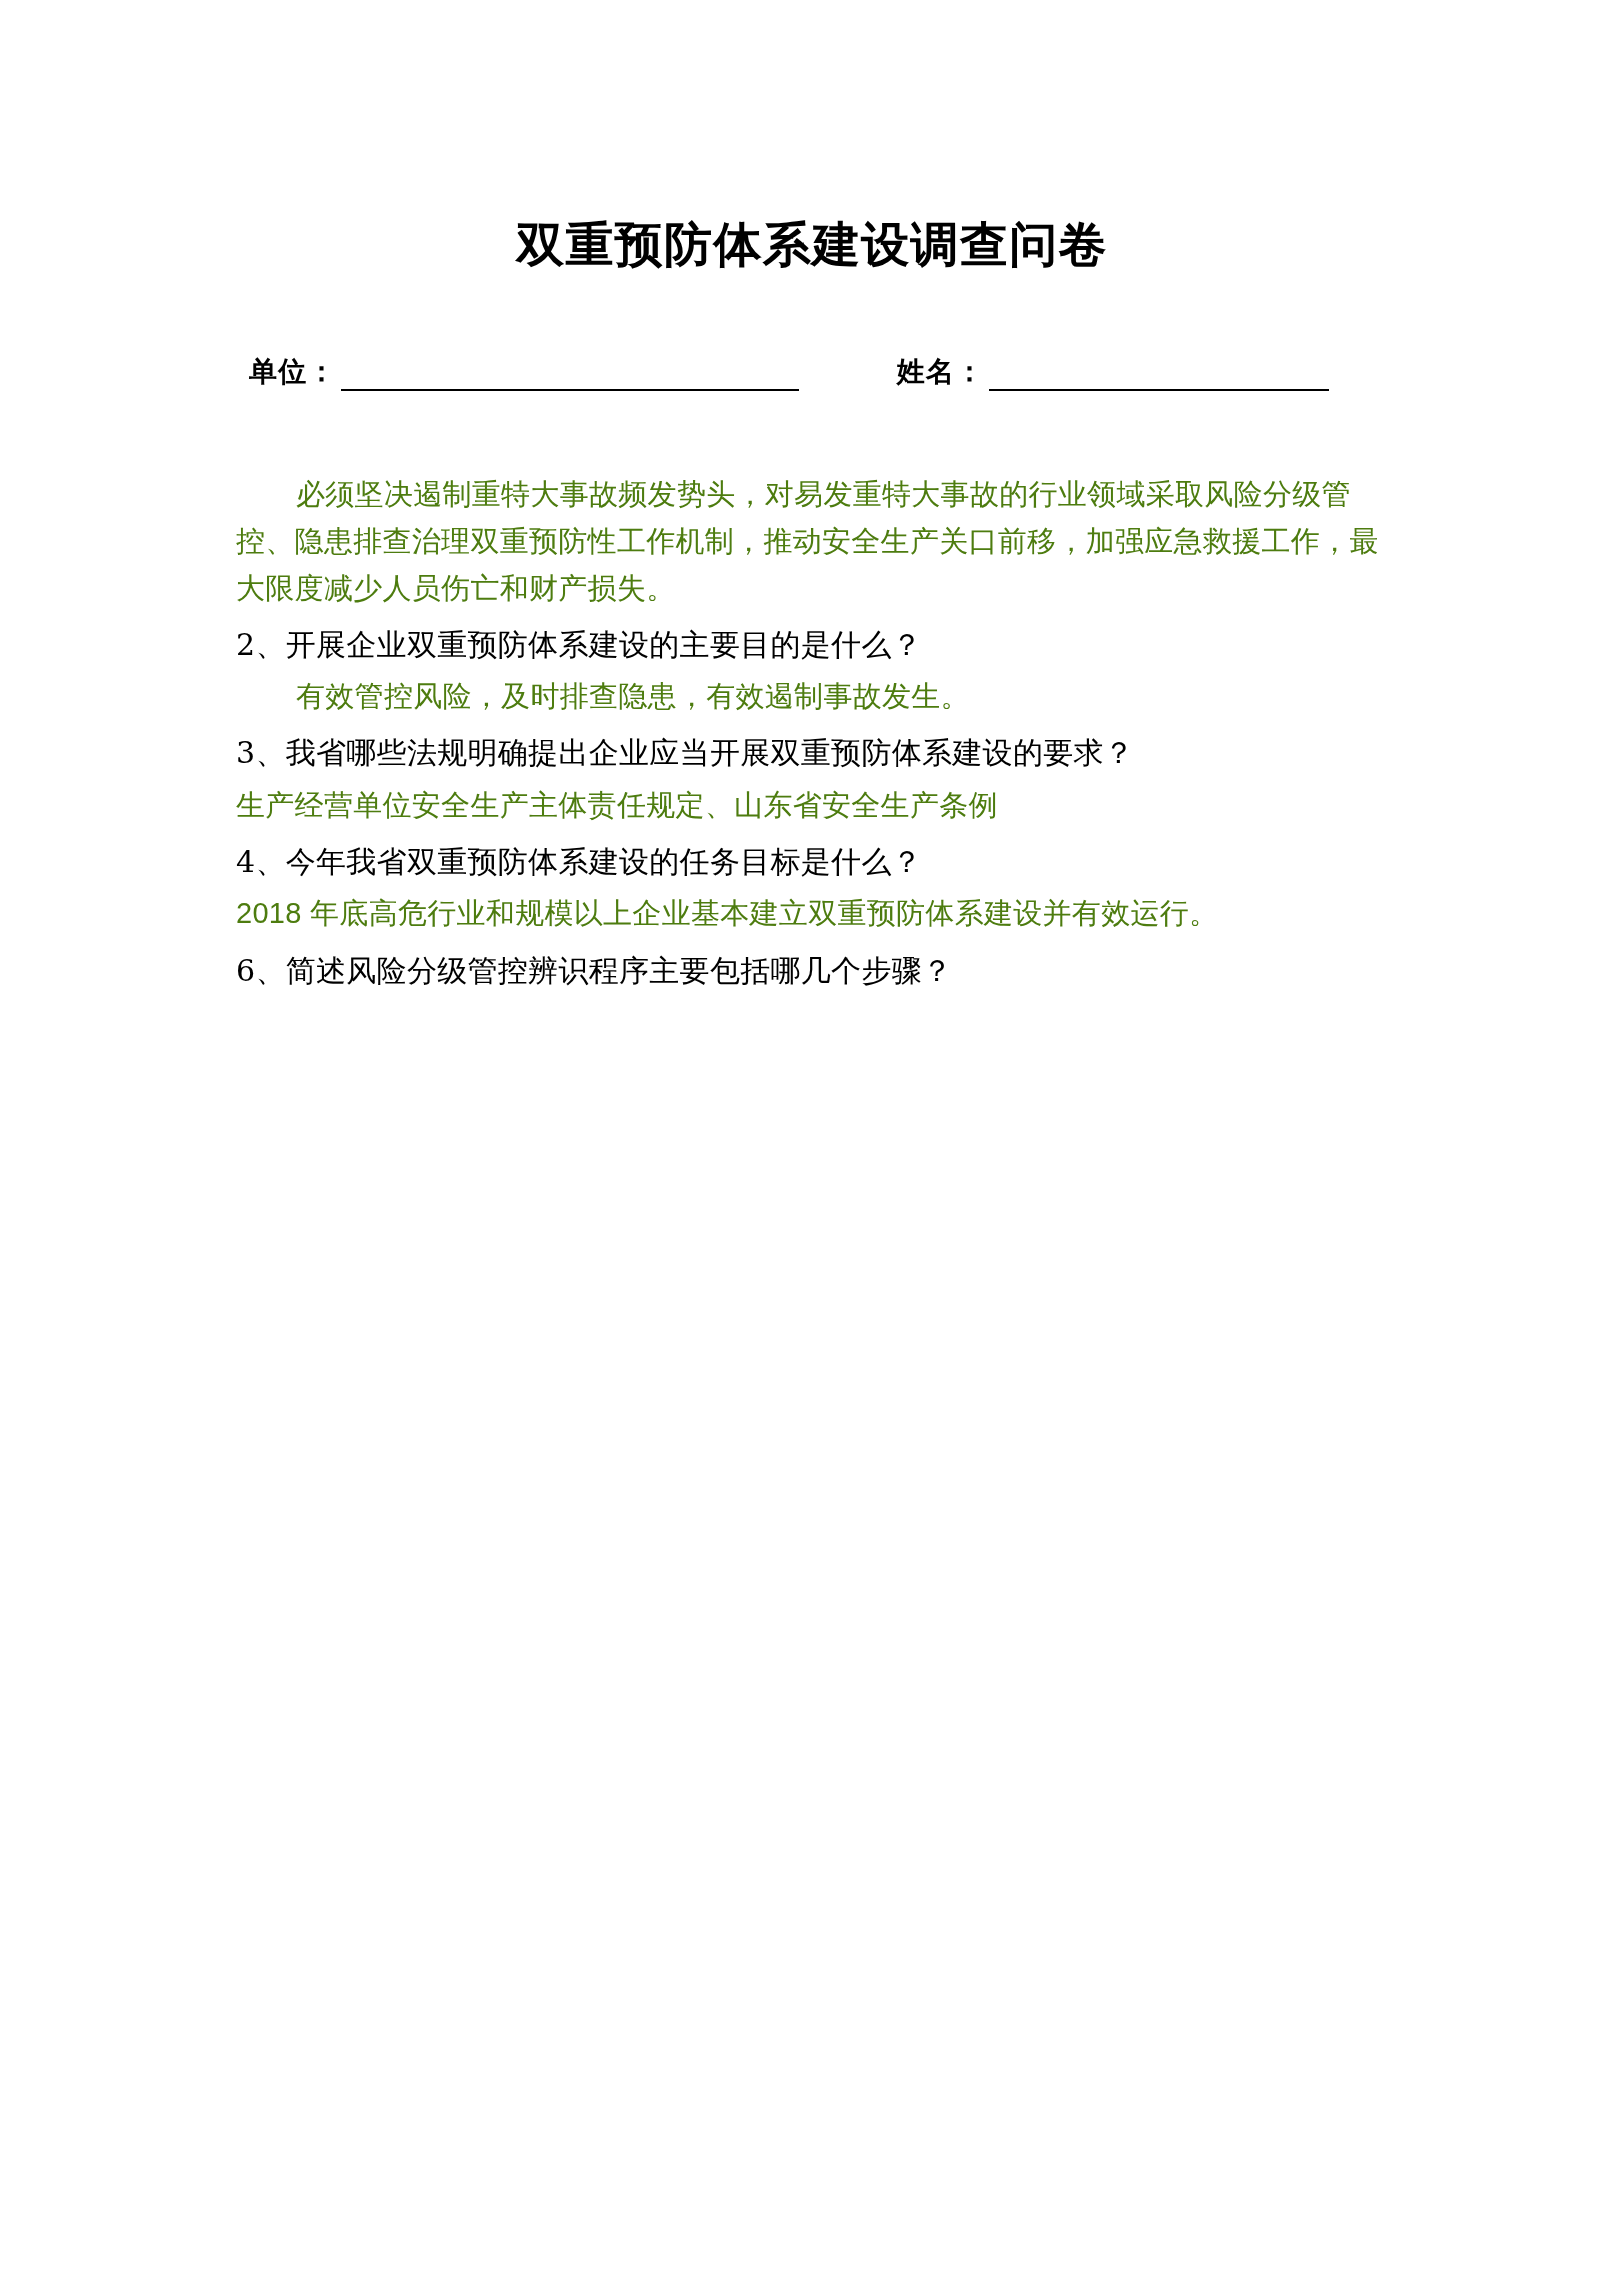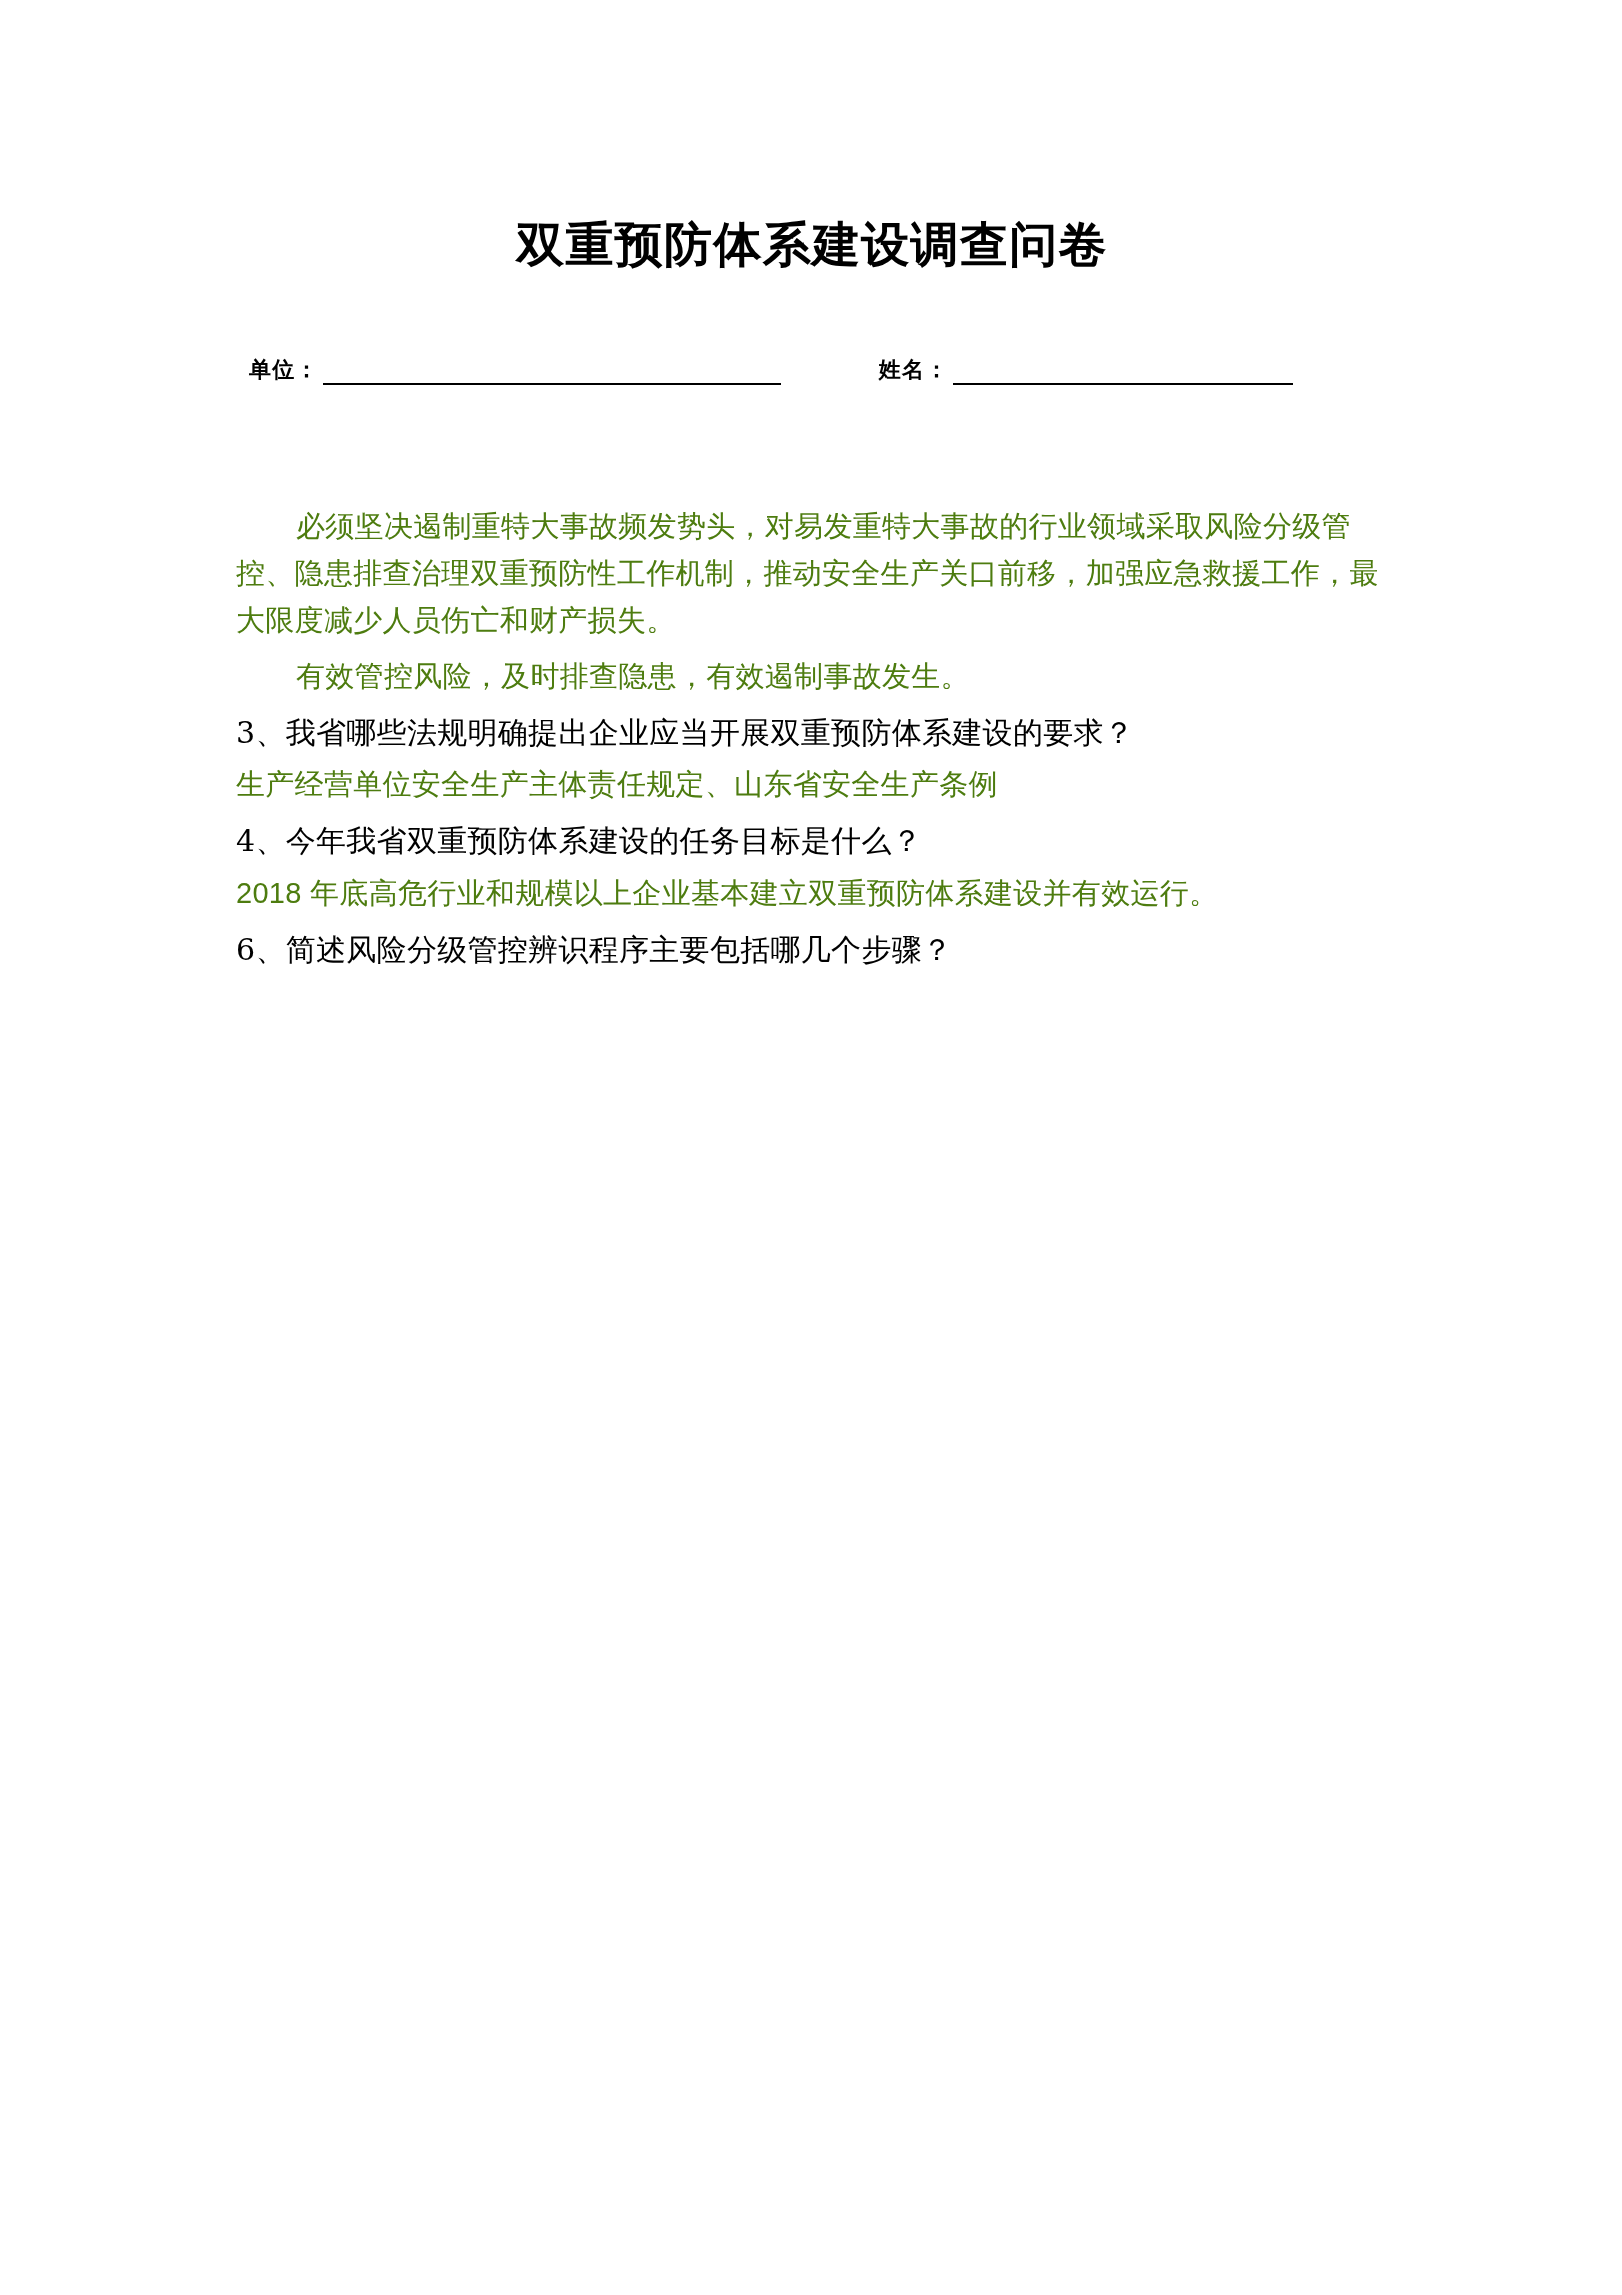--- a/index.html
+++ b/index.html
@@ -34,23 +34,23 @@
     font-size: 48px;
     font-weight: 700;
     letter-spacing: 1.3px;
     line-height: 1.2;
     margin: 0 0 79px 0;
     font-family: "DejaVu Serif", "Liberation Serif", serif;
   }
   .meta-row {
     display: flex;
     align-items: center;
-    font-size: 22px;
+    font-size: 28px;
     font-weight: 700;
-    margin: 0 0 118px 0;
+    margin: 0 0 80px 0;
     padding-left: 13px;
   }
   .meta-item {
     display: flex;
     align-items: flex-end;
   }
   .meta-label {
     white-space: nowrap;
     letter-spacing: 1.3px;
   }
@@ -108,20 +108,21 @@
         <span class="meta-label">姓名：</span>
         <span class="meta-line name"></span>
       </div>
     </div>
 
     <div class="block">
       <p class="a indent">必须坚决遏制重特大事故频发势头，对易发重特大事故的行业领域采取风险分级管控、隐患排查治理双重预防性工作机制，推动安全生产关口前移，加强应急救援工作，最大限度减少人员伤亡和财产损失。</p>
     </div>
 
     <div class="block">
+      <p class="q">2、开展企业双重预防体系建设的主要目的是什么？</p>
       <p class="a indent serif">有效管控风险，及时排查隐患，有效遏制事故发生。</p>
     </div>
 
     <div class="block">
       <p class="q">3、我省哪些法规明确提出企业应当开展双重预防体系建设的要求？</p>
       <p class="a serif">生产经营单位安全生产主体责任规定、山东省安全生产条例</p>
     </div>
 
     <div class="block">
       <p class="q">4、今年我省双重预防体系建设的任务目标是什么？</p>

